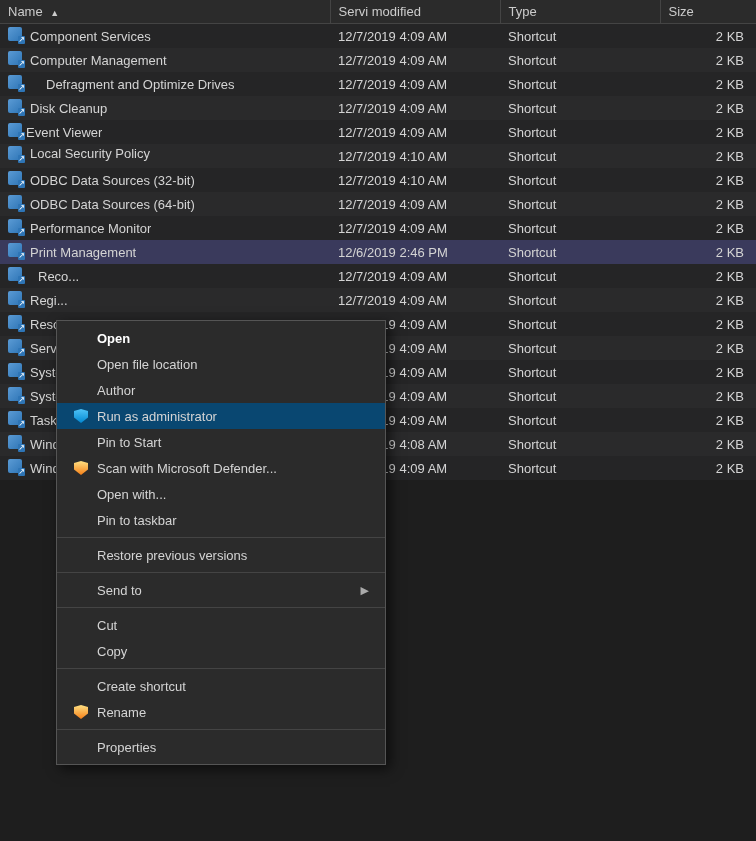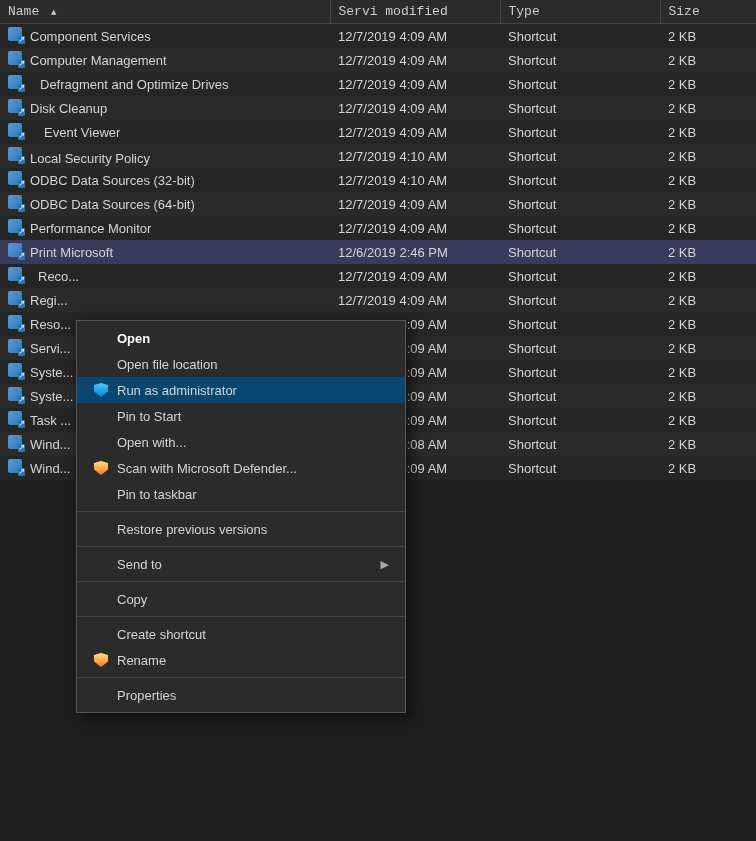--- a/index.html
+++ b/index.html
@@ -15,21 +15,20 @@
     }
 
     
     .file-table {
       width: 100%;
       border-collapse: collapse;
     }
     .file-table thead tr {
       background: #2b2b2b;
       border-bottom: 1px solid #444;
-      font-family: Liberation Mono, monospace;
     }
     .file-table thead th {
       padding: 4px 8px;
       text-align: left;
       font-weight: normal;
       color: #ccc;
       font-size: 13px;
       border-right: 1px solid #444;
       cursor: pointer;
       user-select: none;
@@ -83,21 +82,21 @@
       color: #fff;
       background: #2e75b6;
       border-radius: 1px;
       line-height: 1;
     }
 
     
     .context-menu {
       position: absolute;
       top: 320px;
-      left: 76px;
+      left: 56px;
       width: 330px;
       background: #2b2b2b;
       border: 1px solid #555;
       box-shadow: 4px 4px 12px rgba(0,0,0,0.6);
       z-index: 100;
       padding: 4px 0;
     }
     .context-menu-item {
       display: flex;
       align-items: center;
@@ -145,21 +144,21 @@
     .shield-yellow {
       width: 14px;
       height: 14px;
       background: linear-gradient(180deg, #ffe082 0%, #f57f17 100%);
       clip-path: polygon(50% 0%, 100% 15%, 100% 60%, 50% 100%, 0% 60%, 0% 15%);
     }
 
     .col-name { width: 330px; }
     .col-date { width: 170px; }
     .col-type { width: 160px; }
-    .col-size { width: 96px; padding-right: 12px !important; }
+    .col-size { width: 96px; text-align: right; padding-right: 12px !important; }
 
     .sort-arrow {
       font-size: 9px;
       margin-left: 4px;
     }
   </style>
 </head>
 <body>
 
 <table class="file-table">
@@ -193,48 +192,48 @@
       <tr>
         <td class="col-name" style="display: flex; align-items: center; gap: 6px; height: 24px;">
           <span><span class="icon-shortcut"></span></span>
           <span style="overflow: hidden; text-overflow: ellipsis; white-space: nowrap;">Computer Management</span>
         </td>
         <td class="col-date">12/7/2019 4:09 AM</td>
         <td class="col-type">Shortcut</td>
         <td class="col-size">2 KB</td>
       </tr>
       <tr>
-        <td class="col-name" style="display: flex; align-items: center; gap: 16px; height: 24px;">
+        <td class="col-name" style="display: flex; align-items: center; gap: 22px; height: 24px;">
           <span><span class="icon-shortcut"></span></span>
           <span style="overflow: hidden; text-overflow: ellipsis; white-space: nowrap;">Defragment and Optimize Drives</span>
         </td>
         <td class="col-date">12/7/2019 4:09 AM</td>
         <td class="col-type">Shortcut</td>
         <td class="col-size">2 KB</td>
       </tr>
       <tr>
         <td class="col-name" style="display: flex; align-items: center; gap: 6px; height: 24px;">
           <span><span class="icon-shortcut"></span></span>
           <span style="overflow: hidden; text-overflow: ellipsis; white-space: nowrap;">Disk Cleanup</span>
         </td>
         <td class="col-date">12/7/2019 4:09 AM</td>
         <td class="col-type">Shortcut</td>
         <td class="col-size">2 KB</td>
       </tr>
       <tr>
-        <td class="col-name" style="display: flex; align-items: center; gap: 20px; height: 24px;">
+        <td class="col-name" style="display: flex; align-items: center; gap: 2px; height: 24px;">
           <span><span class="icon-shortcut"></span></span>
           <span style="overflow: hidden; text-overflow: ellipsis; white-space: nowrap;">Event Viewer</span>
         </td>
         <td class="col-date">12/7/2019 4:09 AM</td>
         <td class="col-type">Shortcut</td>
         <td class="col-size">2 KB</td>
       </tr>
       <tr>
-        <td class="col-name" style="display: flex; align-items: flex-end; gap: 6px; height: 24px;">
+        <td class="col-name" style="display: flex; align-items: flex-start; gap: 6px; height: 24px;">
           <span><span class="icon-shortcut"></span></span>
           <span style="overflow: hidden; text-overflow: ellipsis; white-space: nowrap;">Local Security Policy</span>
         </td>
         <td class="col-date">12/7/2019 4:10 AM</td>
         <td class="col-type">Shortcut</td>
         <td class="col-size">2 KB</td>
       </tr>
       <tr>
         <td class="col-name" style="display: flex; align-items: center; gap: 6px; height: 24px;">
           <span><span class="icon-shortcut"></span></span>
@@ -258,21 +257,21 @@
           <span><span class="icon-shortcut"></span></span>
           <span style="overflow: hidden; text-overflow: ellipsis; white-space: nowrap;">Performance Monitor</span>
         </td>
         <td class="col-date">12/7/2019 4:09 AM</td>
         <td class="col-type">Shortcut</td>
         <td class="col-size">2 KB</td>
       </tr>
       <tr class="highlighted">
         <td class="col-name" style="display: flex; align-items: center; gap: 6px; height: 24px;">
           <span><span class="icon-shortcut"></span></span>
-          <span style="overflow: hidden; text-overflow: ellipsis; white-space: nowrap;">Print Microsoft</span>
+          <span style="overflow: hidden; text-overflow: ellipsis; white-space: nowrap;">Print Management</span>
         </td>
         <td class="col-date">12/6/2019 2:46 PM</td>
         <td class="col-type">Shortcut</td>
         <td class="col-size">2 KB</td>
       </tr>
       <tr>
         <td class="col-name" style="display: flex; align-items: center; gap: 14px; height: 24px;">
           <span><span class="icon-shortcut"></span></span>
           <span style="overflow: hidden; text-overflow: ellipsis; white-space: nowrap;">Reco...</span>
         </td>
@@ -356,57 +355,65 @@
 </table>
 
 <div class="context-menu" id="context-menu">
 <div class="context-menu-item bold-item">
       <span class="item-icon"></span>
       <span>Open</span>
     </div>
     <div class="context-menu-item">
       <span class="item-icon"></span>
       <span>Open file location</span>
+    </div>
+    <div class="context-menu-item">
+      <span class="item-icon"></span>
+      <span>Author</span>
     </div>
     <div class="context-menu-item highlighted">
       <span class="item-icon">
         <span class="shield-blue"></span>
       </span>
       <span>Run as administrator</span>
     </div>
     <div class="context-menu-item">
       <span class="item-icon"></span>
       <span>Pin to Start</span>
     </div>
     <div class="context-menu-item">
-      <span class="item-icon"></span>
-      <span>Open with...</span>
-    </div>
-    <div class="context-menu-item">
       <span class="item-icon">
         <span class="shield-yellow"></span>
       </span>
       <span>Scan with Microsoft Defender...</span>
     </div>
     <div class="context-menu-item">
       <span class="item-icon"></span>
+      <span>Open with...</span>
+    </div>
+    <div class="context-menu-item">
+      <span class="item-icon"></span>
       <span>Pin to taskbar</span>
     </div>
     <div class="context-menu-separator"></div>
     <div class="context-menu-item">
       <span class="item-icon"></span>
       <span>Restore previous versions</span>
     </div>
     <div class="context-menu-separator"></div>
     <div class="context-menu-item">
       <span class="item-icon"></span>
       <span>Send to</span>
       <span class="arrow">▶</span>
     </div>
     <div class="context-menu-separator"></div>
+    <div class="context-menu-item">
+      <span class="item-icon"></span>
+      <span>Cut</span>
+    </div>
     <div class="context-menu-item">
       <span class="item-icon"></span>
       <span>Copy</span>
     </div>
     <div class="context-menu-separator"></div>
     <div class="context-menu-item">
       <span class="item-icon"></span>
       <span>Create shortcut</span>
     </div>
     <div class="context-menu-item">

